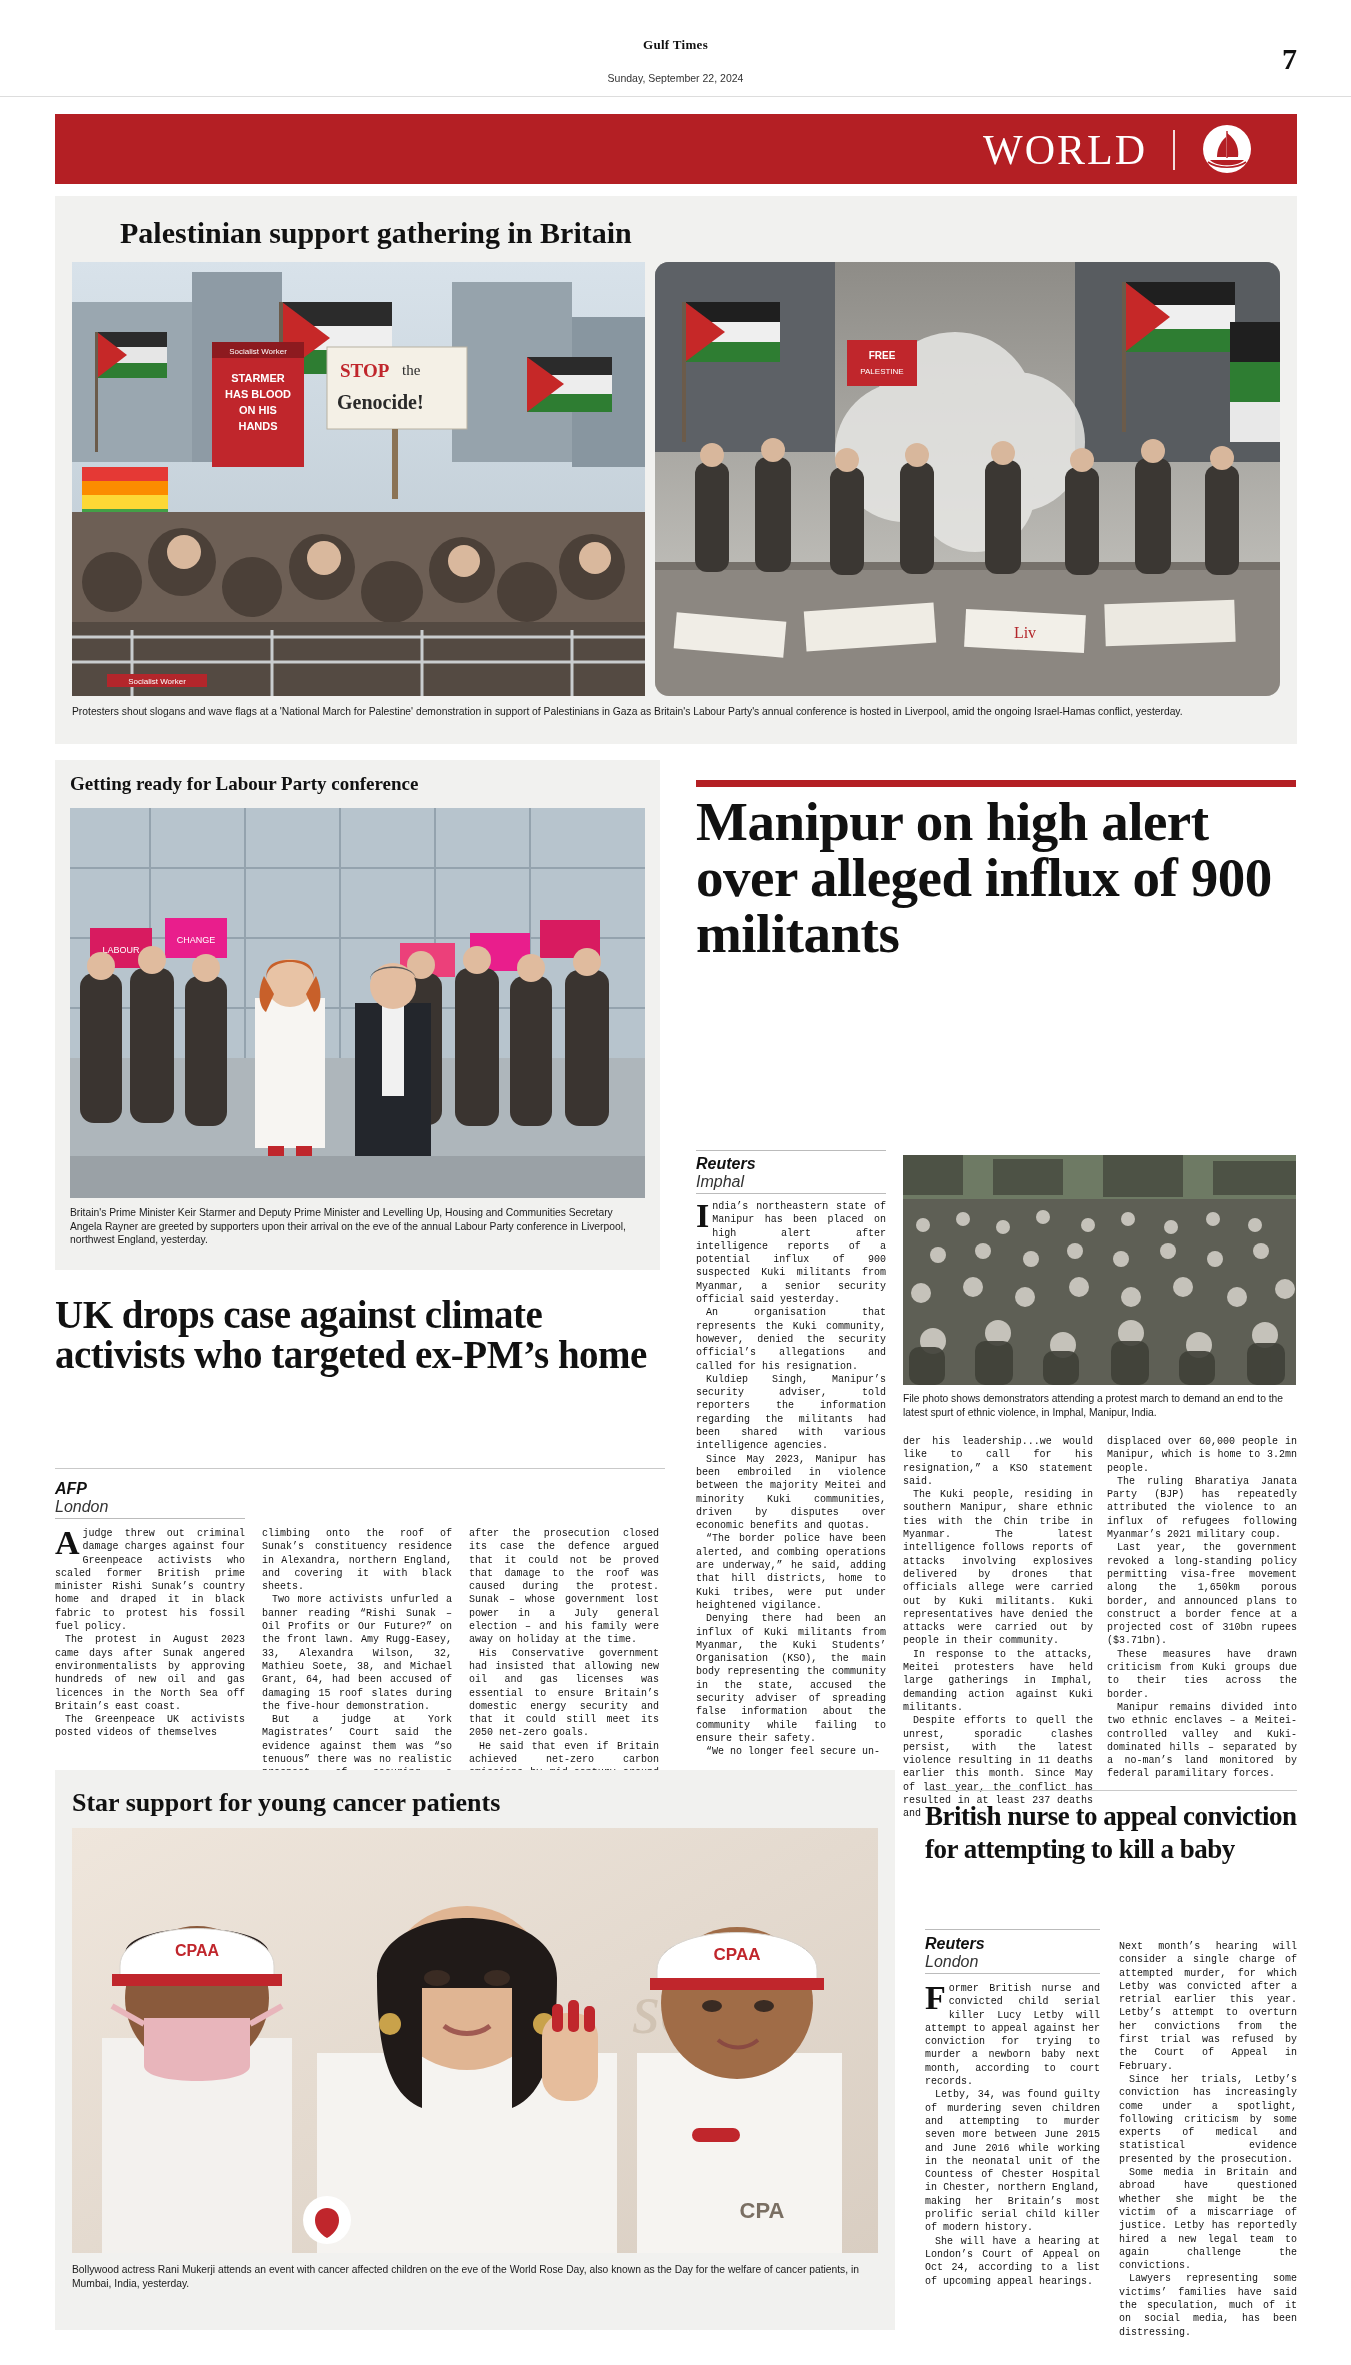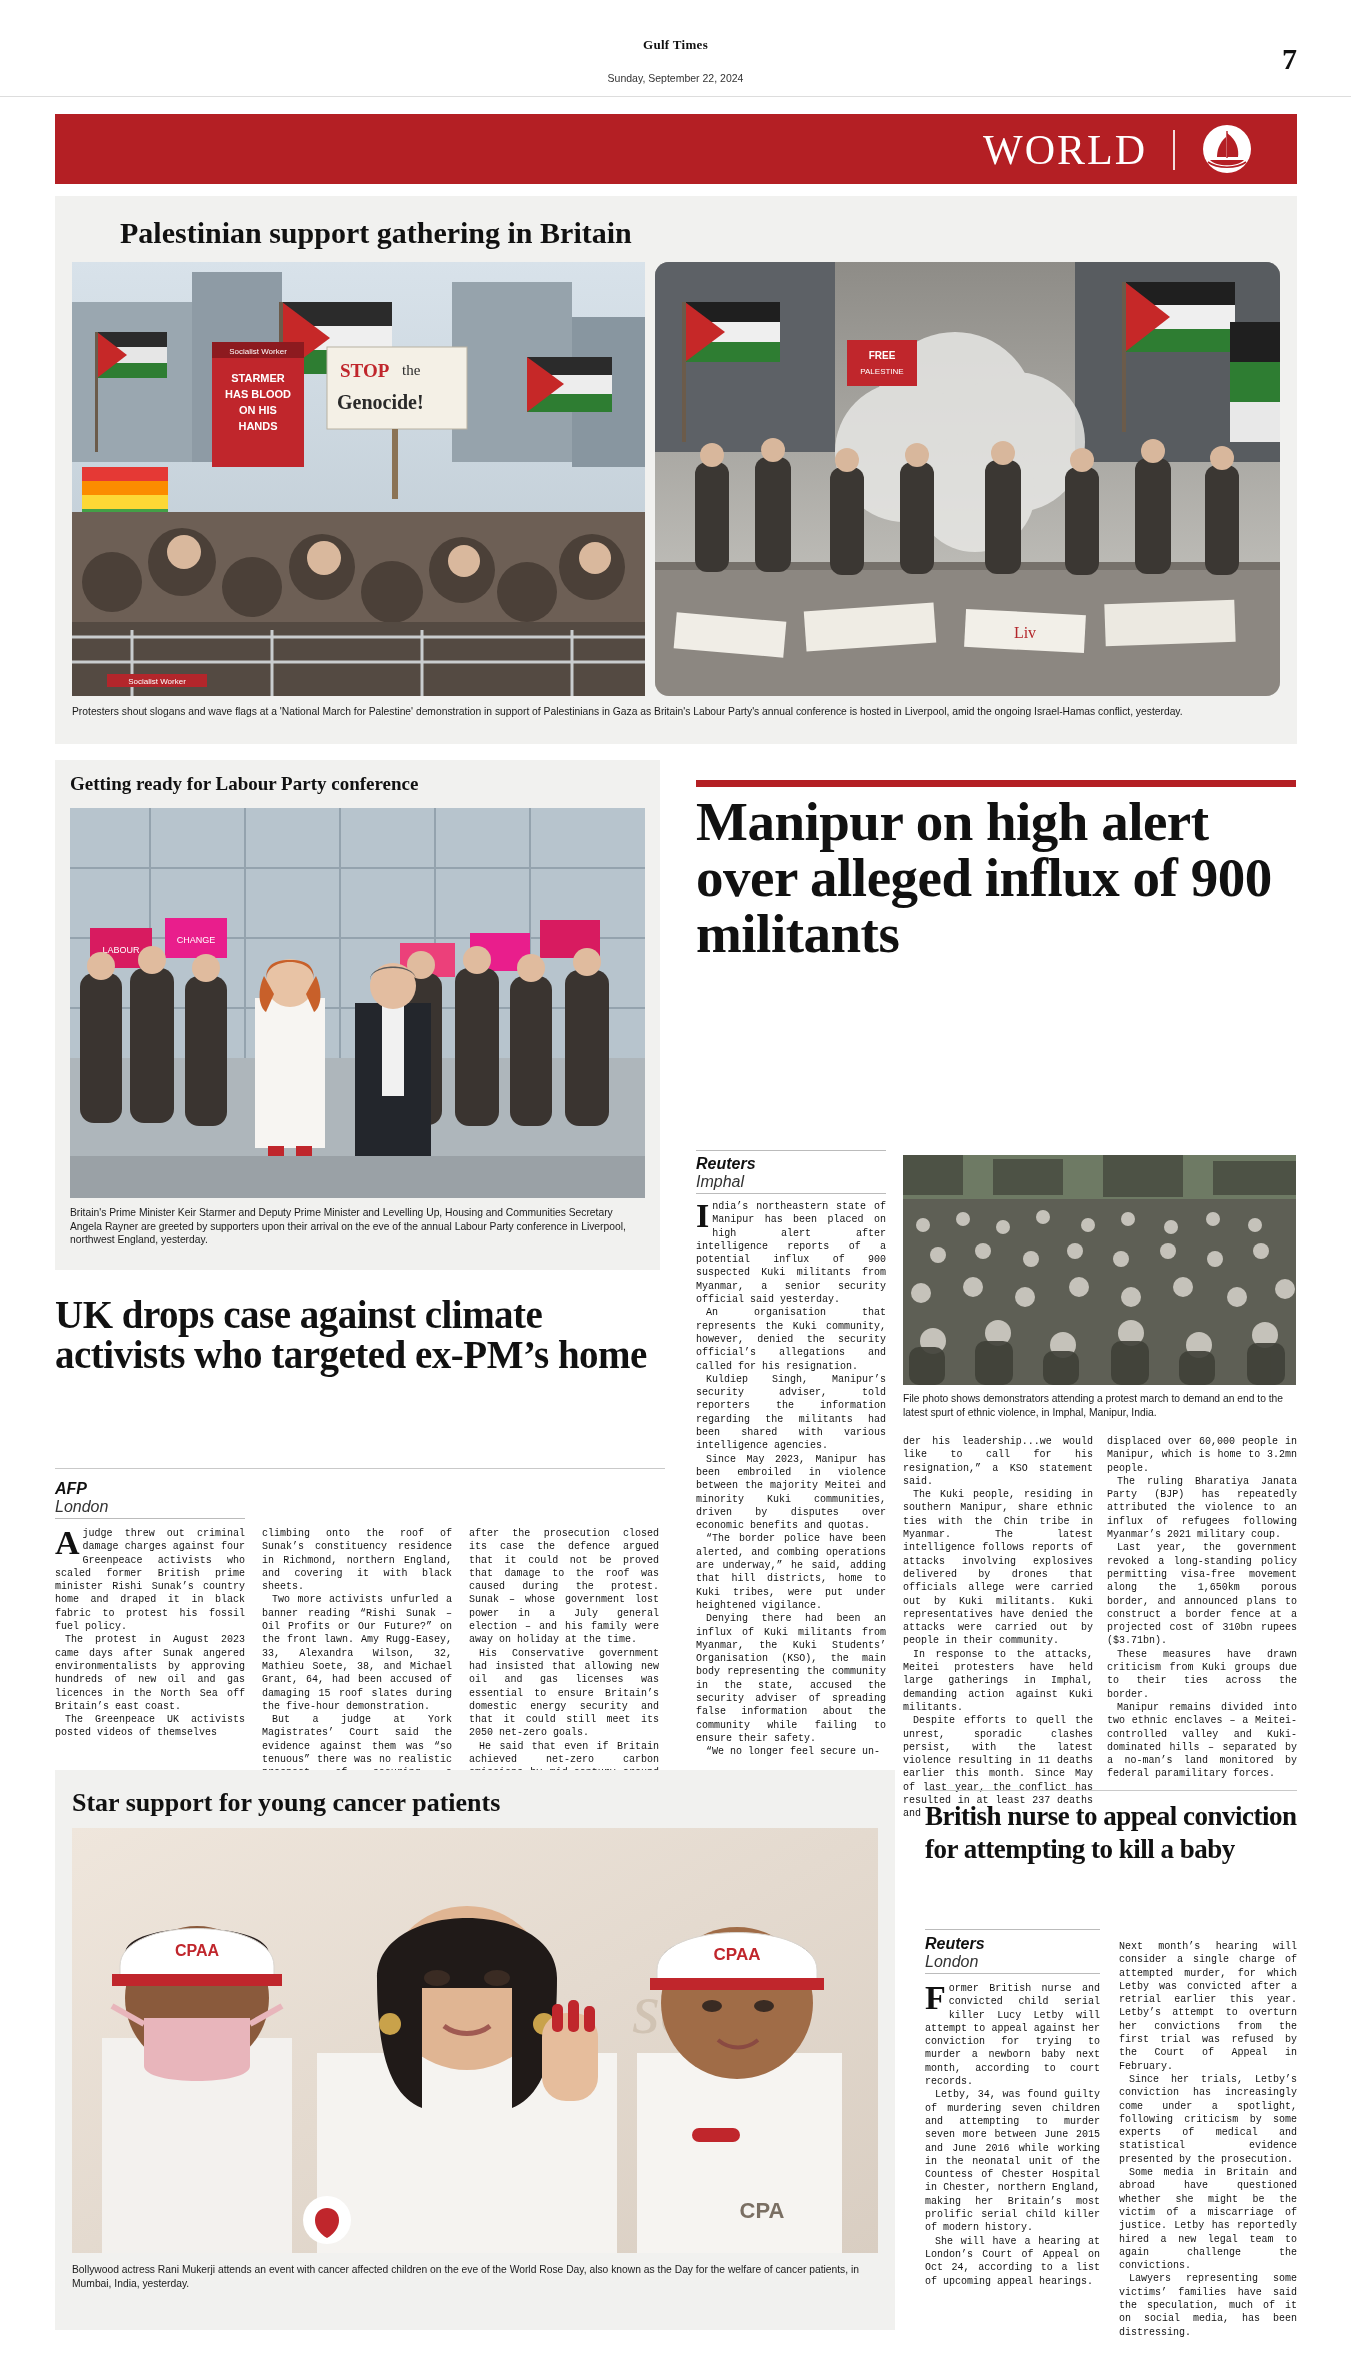--- a/index.html
+++ b/index.html
@@ -565,21 +565,21 @@
   </div>
   <div class="byline-rule" style="left:55px; top:1518px; width:190px;"></div>
 
   <div class="col dropcap" style="left:55px; top:1527px; width:190px; height:230px;">
     <p>A judge threw out criminal damage charges against four Greenpeace activists who scaled former British prime minister Rishi Sunak’s country home and draped it in black fabric to protest his fossil fuel policy.</p>
     <p>The protest in August 2023 came days after Sunak angered environmentalists by approving hundreds of new oil and gas licences in the North Sea off Britain’s east coast.</p>
     <p>The Greenpeace UK activists posted videos of themselves</p>
   </div>
 
   <div class="col" style="left:262px; top:1527px; width:190px; height:230px;">
-    <p>climbing onto the roof of Sunak’s constituency residence in Richmond, northern England, and covering it with black sheets.</p>
+    <p>climbing onto the roof of Sunak’s constituency residence in Alexandra, northern England, and covering it with black sheets.</p>
     <p>Two more activists unfurled a banner reading “Rishi Sunak – Oil Profits or Our Future?” on the front lawn. Amy Rugg-Easey, 33, Alexandra Wilson, 32, Mathieu Soete, 38, and Michael Grant, 64, had been accused of damaging 15 roof slates during the five-hour demonstration.</p>
     <p>But a judge at York Magistrates’ Court said the evidence against them was “so tenuous” there was no realistic prospect of securing a conviction.</p>
     <p>The trial started in July but</p>
   </div>
 
   <div class="col" style="left:469px; top:1527px; width:190px; height:230px;">
     <p>after the prosecution closed its case the defence argued that it could not be proved that damage to the roof was caused during the protest. Sunak – whose government lost power in a July general election – and his family were away on holiday at the time.</p>
     <p>His Conservative government had insisted that allowing new oil and gas licenses was essential to ensure Britain’s domestic energy security and that it could still meet its 2050 net-zero goals.</p>
     <p>He said that even if Britain achieved net-zero carbon emissions by mid-century around a quarter of its energy needs would still come from oil and gas.</p>
   </div>

